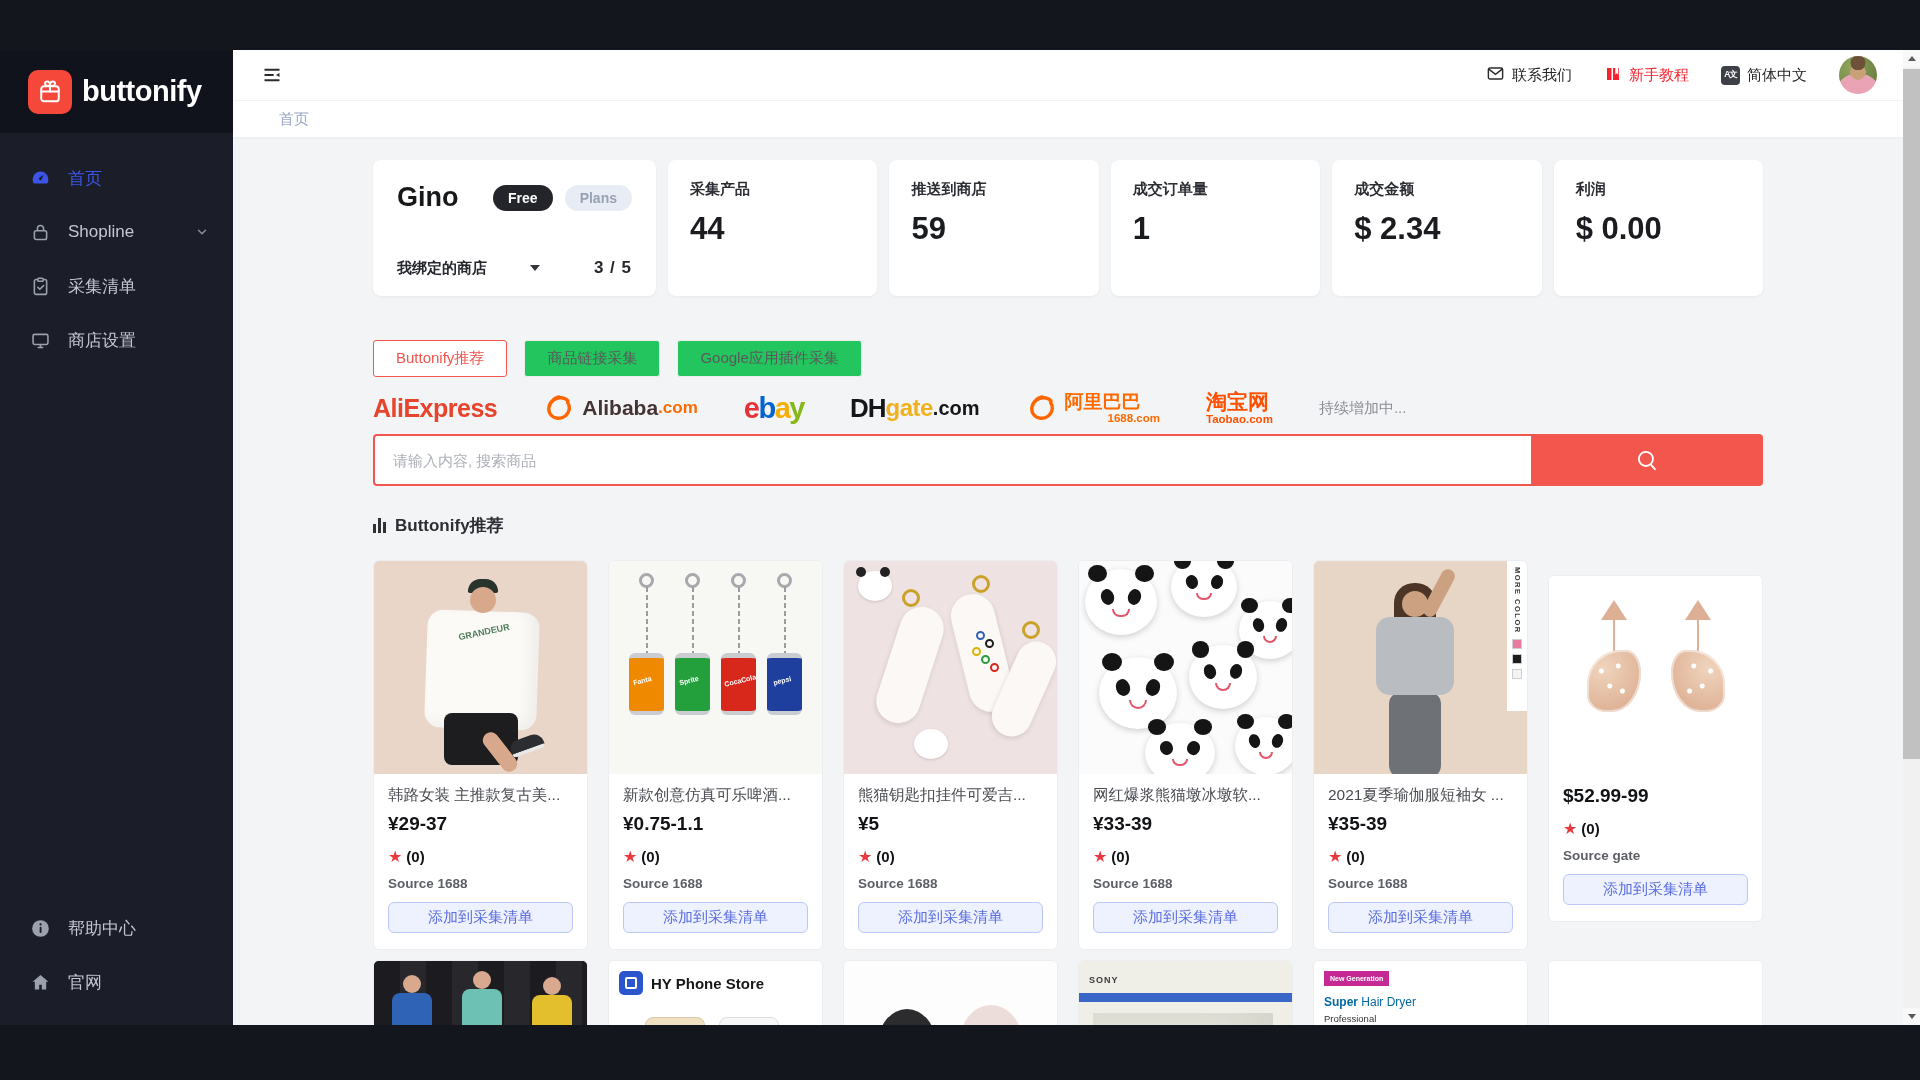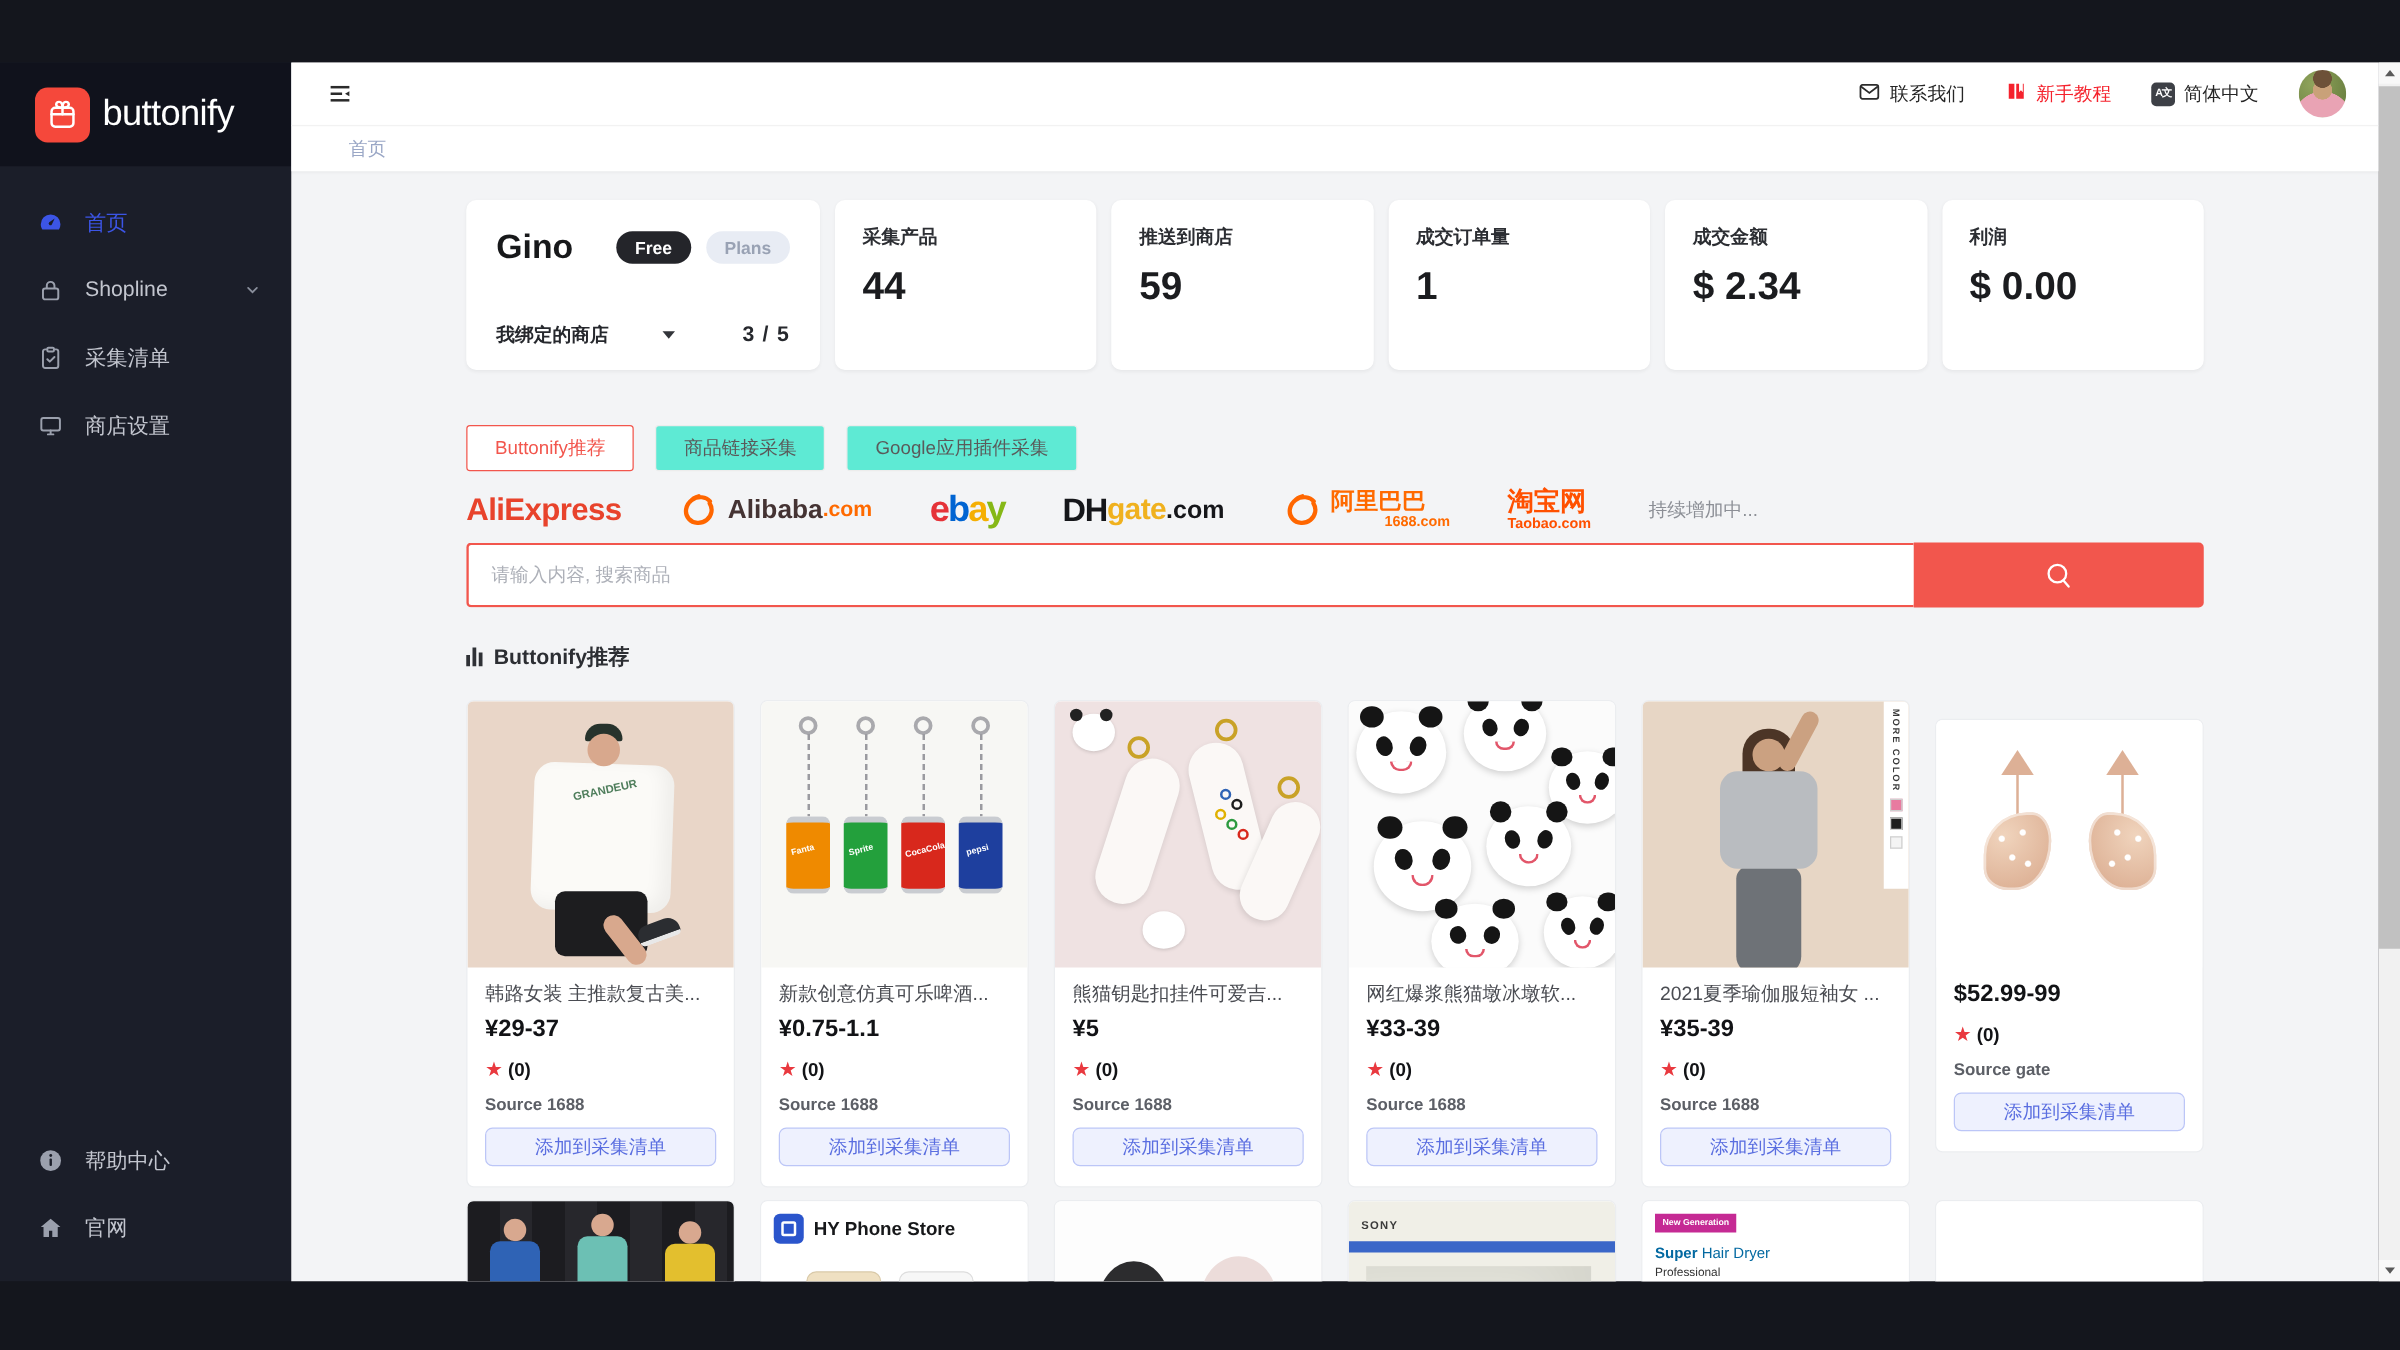--- a/index.html
+++ b/index.html
@@ -3,21 +3,21 @@
 <meta charset="utf-8">
 <style>
   * { margin:0; padding:0; box-sizing:border-box; }
   html,body { width:1920px; height:1080px; overflow:hidden; }
   body { background:#14161d; font-family:"Liberation Sans","DejaVu Sans",sans-serif; position:relative; }
 
   
   .sidebar { position:absolute; left:0; top:50px; width:233px; height:975px; background:#1b1e29; }
   .logo-block { height:83px; background:#10121c; display:flex; align-items:center; padding-left:28px; gap:10px; }
   .logo-icon { width:44px; height:44px; background:#f5483b; border-radius:10px; display:flex; align-items:center; justify-content:center; flex:0 0 auto; }
-  .logo-text { color:#ffffff; font-size:29px; font-weight:400; letter-spacing:-0.5px; }
+  .logo-text { color:#ffffff; font-size:29px; font-weight:700; letter-spacing:-0.5px; }
   .nav { padding-top:18px; }
   .nav-item { height:54px; display:flex; align-items:center; padding:0 24px 0 30px; gap:17px; color:#c3c6cf; font-size:17px; cursor:pointer; }
   .nav-item .nicon { width:21px; height:21px; flex:0 0 auto; color:#9ba0ad; display:flex; }
   .nav-item.active { color:#3c55e6; }
   .nav-item.active .nicon { color:#3c55e6; }
   .nav-chevron { margin-left:auto; color:#8a8f9c; display:flex; }
   .sidebar-footer { position:absolute; bottom:16px; left:0; width:100%;text-align:center; }
 
   
   .main { position:absolute; left:233px; top:50px; width:1670px; height:975px; background:#f3f4f6; overflow:hidden; }
@@ -51,21 +51,21 @@
   .pill.plans { background:#e8ecf4; color:#99a2b4; font-weight:600; }
   .gino-bottom { display:flex; align-items:center; font-size:15px; color:#26282d; font-weight:700;justify-content:space-between; }
   .caret-down { width:0; height:0; border-left:5px solid transparent; border-right:5px solid transparent; border-top:6px solid #33353a; margin-left:8px; }
   .stores-val { margin-left:18px; font-size:17px; font-weight:800; letter-spacing:1px; }
   .stat-card { flex:1; padding:20px 22px; }
   .stat-label { font-size:15px; font-weight:700; color:#2c2e33; }
   .stat-value { margin-top:12px; font-size:31px; font-weight:800; color:#1b1c1f; }
 
   
   .tabs-row { margin-top:44px; display:flex; gap:17px; }
-  .tab { height:37px; display:flex; align-items:center; padding:0 22px; font-size:15px; background:#5eead4; color:#5a5a5a; border-radius:3px; border:1px solid #ececec; cursor:pointer; }
+  .tab { height:37px; display:flex; align-items:center; padding:0 22px; font-size:15px; background:#22c55e; color:#5a5a5a; border-radius:3px; border:1px solid #ececec; cursor:pointer; }
   .tab.active { background:#fff; border:1px solid #f2564d; color:#f2564d; }
 
   
   .logos-row { margin-top:11px; height:40px; display:flex; align-items:center; gap:46px; }
   .lg { display:flex; align-items:center; cursor:pointer; }
   .lg-aliexpress { font-size:25px; font-weight:600; color:#e8432c; letter-spacing:-0.5px; }
   .swoosh { width:34px; height:26px; margin-right:5px; }
   .lg-alibaba .word { font-size:21px; font-weight:800; color:#433; }
   .lg-alibaba .tld { font-size:17px; font-weight:600; color:#ff6a00; }
   .lg-ebay { font-size:29px; font-weight:700; letter-spacing:-1.5px; }

